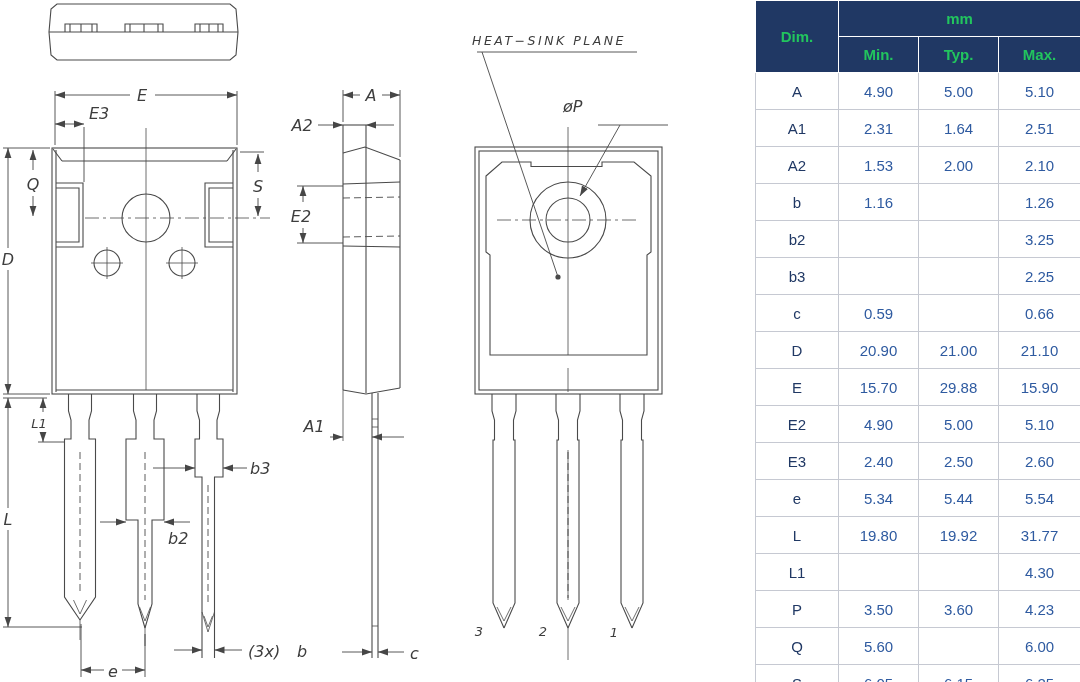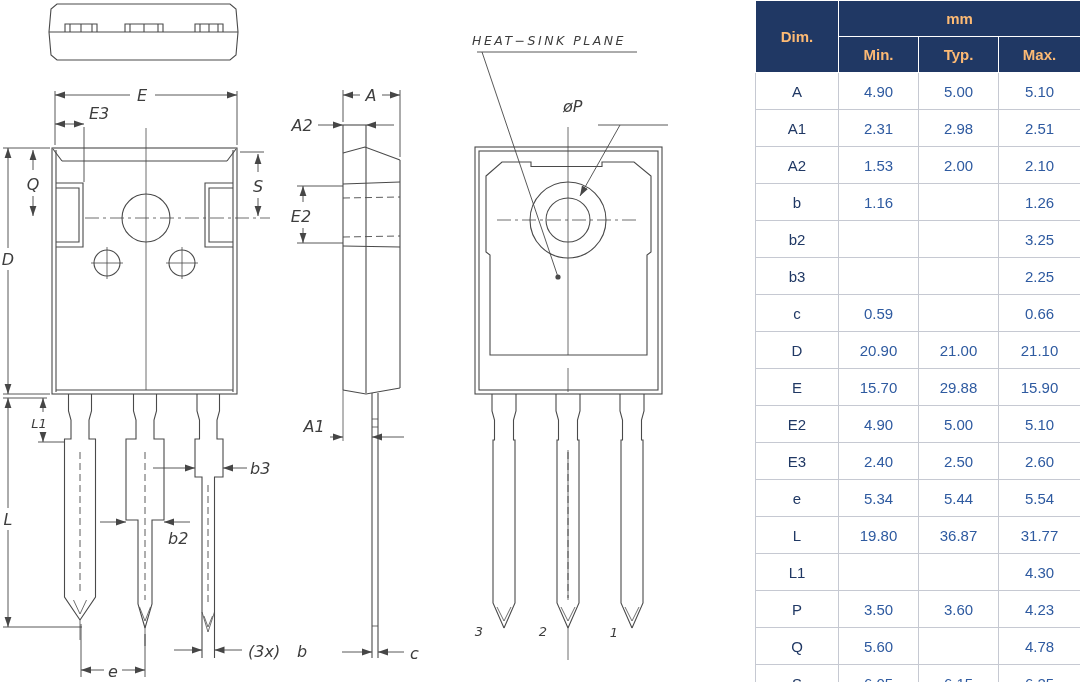--- a/index.html
+++ b/index.html
@@ -14,21 +14,21 @@
   .dim{stroke:#464646;stroke-width:0.9;fill:none;}
   .lbl{font-family:"DejaVu Sans",sans-serif;font-style:italic;font-size:16px;fill:#3d3d3d;}
   .lbl-sm{font-family:"DejaVu Sans",sans-serif;font-style:italic;font-size:13px;fill:#3d3d3d;}
   .lbl-hs{font-family:"DejaVu Sans",sans-serif;font-style:italic;font-size:12.5px;
           letter-spacing:2.5px;fill:#3d3d3d;}
   
   #dim-table-wrap{position:absolute;left:755px;top:0;width:325px;height:682px;}
   table.dims{border-collapse:collapse;width:100%;table-layout:fixed;}
   table.dims th,table.dims td{padding:0;text-align:center;vertical-align:middle;
       font-size:15px;height:36px;}
-  table.dims thead th{background:#203864;color:#fdba74;font-weight:bold;
+  table.dims thead th{background:#203864;color:#22c55e;font-weight:bold;
       border:1px solid #ffffff;height:35px;}
   table.dims tbody td{background:#ffffff;border:1px solid #c6c9d2;color:#2e5aa0;}
   table.dims tbody td.dimcol{color:#203864;}
   col.c-dim{width:83px;}col.c-min{width:80px;}col.c-typ{width:80px;}col.c-max{width:82px;}
 </style>
 </head>
 <body>
 
 <div id="stage">
 
@@ -275,21 +275,21 @@
       <tbody>
           <tr>
             <td class="dimcol">A</td>
             <td>4.90</td>
             <td>5.00</td>
             <td>5.10</td>
           </tr>
           <tr>
             <td class="dimcol">A1</td>
             <td>2.31</td>
-            <td>2.98</td>
+            <td>1.64</td>
             <td>2.51</td>
           </tr>
           <tr>
             <td class="dimcol">A2</td>
             <td>1.53</td>
             <td>2.00</td>
             <td>2.10</td>
           </tr>
           <tr>
             <td class="dimcol">b</td>
@@ -341,40 +341,40 @@
           </tr>
           <tr>
             <td class="dimcol">e</td>
             <td>5.34</td>
             <td>5.44</td>
             <td>5.54</td>
           </tr>
           <tr>
             <td class="dimcol">L</td>
             <td>19.80</td>
-            <td>36.87</td>
+            <td>19.92</td>
             <td>31.77</td>
           </tr>
           <tr>
             <td class="dimcol">L1</td>
             <td></td>
             <td></td>
             <td>4.30</td>
           </tr>
           <tr>
             <td class="dimcol">P</td>
             <td>3.50</td>
             <td>3.60</td>
             <td>4.23</td>
           </tr>
           <tr>
             <td class="dimcol">Q</td>
             <td>5.60</td>
             <td></td>
-            <td>4.78</td>
+            <td>6.00</td>
           </tr>
           <tr>
             <td class="dimcol">S</td>
             <td>6.05</td>
             <td>6.15</td>
             <td>6.25</td>
           </tr>
         </tbody>
     </table>
   </div>

